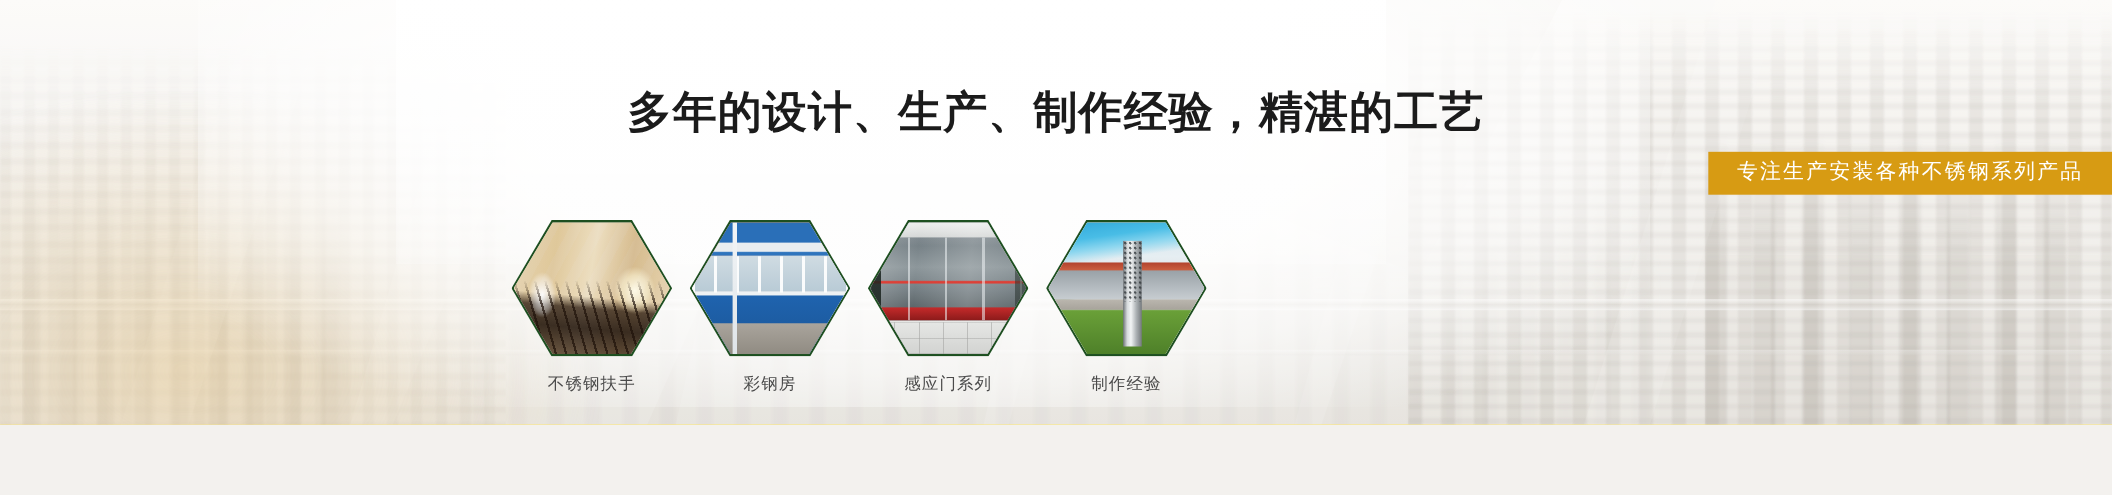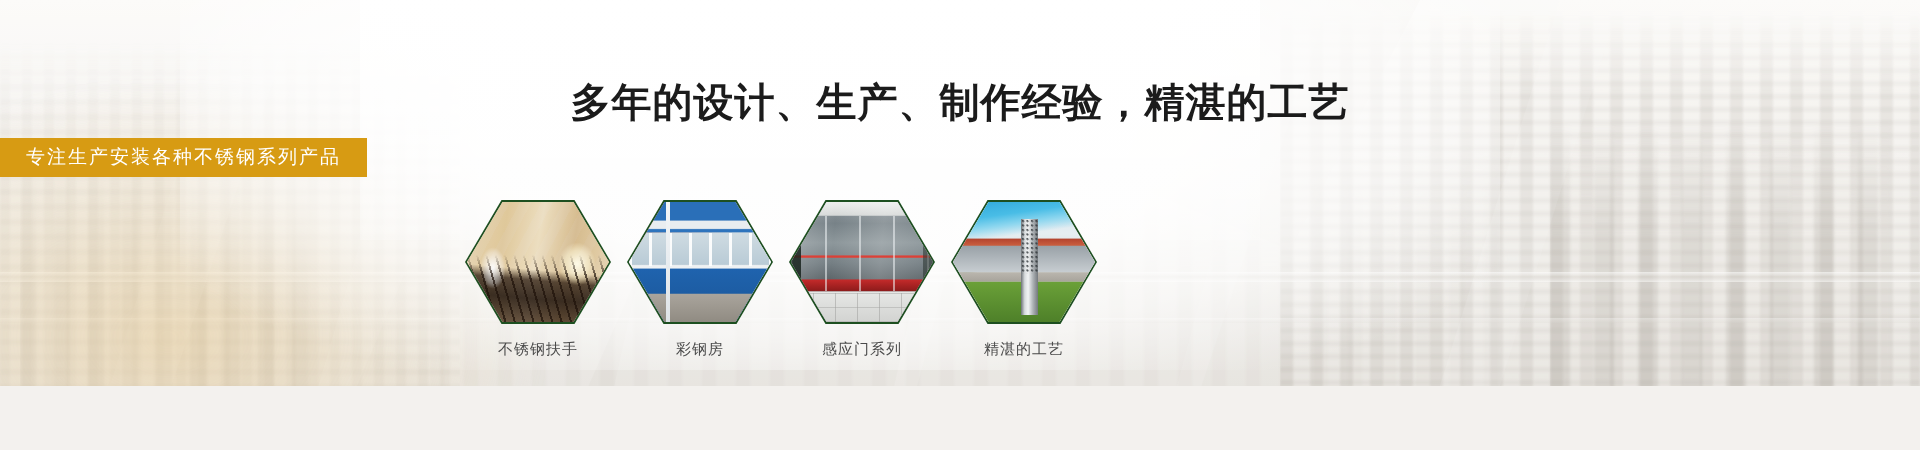--- a/index.html
+++ b/index.html
@@ -134,21 +134,21 @@
     font-size:40px;
     font-weight:700;
     letter-spacing:1px;
     color:#1b1b1b;
     line-height:1.2;
     white-space:nowrap;
   }
 
   .badge-wrap{
     position:absolute; top:138px; left:0; right:0;
-    text-align:left;
+    text-align:right;
   }
   .badge{
     display:inline-block;
     background:#d79b13;
     color:#ffffff;
     font-size:19px;
     letter-spacing:2px;
     padding:7px 26px 8px;
     line-height:1.25;
     white-space:nowrap;
@@ -398,18 +398,18 @@
         </div>
         <div class="hex-label">彩钢房</div>
       </div>
 
       <div class="hex-item i3">
         <div class="hex-outer">
           <div class="hex-inner">
             <div class="hex-photo ph4"></div>
           </div>
         </div>
-        <div class="hex-label">精湛的工艺</div>
+        <div class="hex-label">制作经验</div>
       </div>
 
     </div>
   </div>
 </div>
 
 </body></html>

